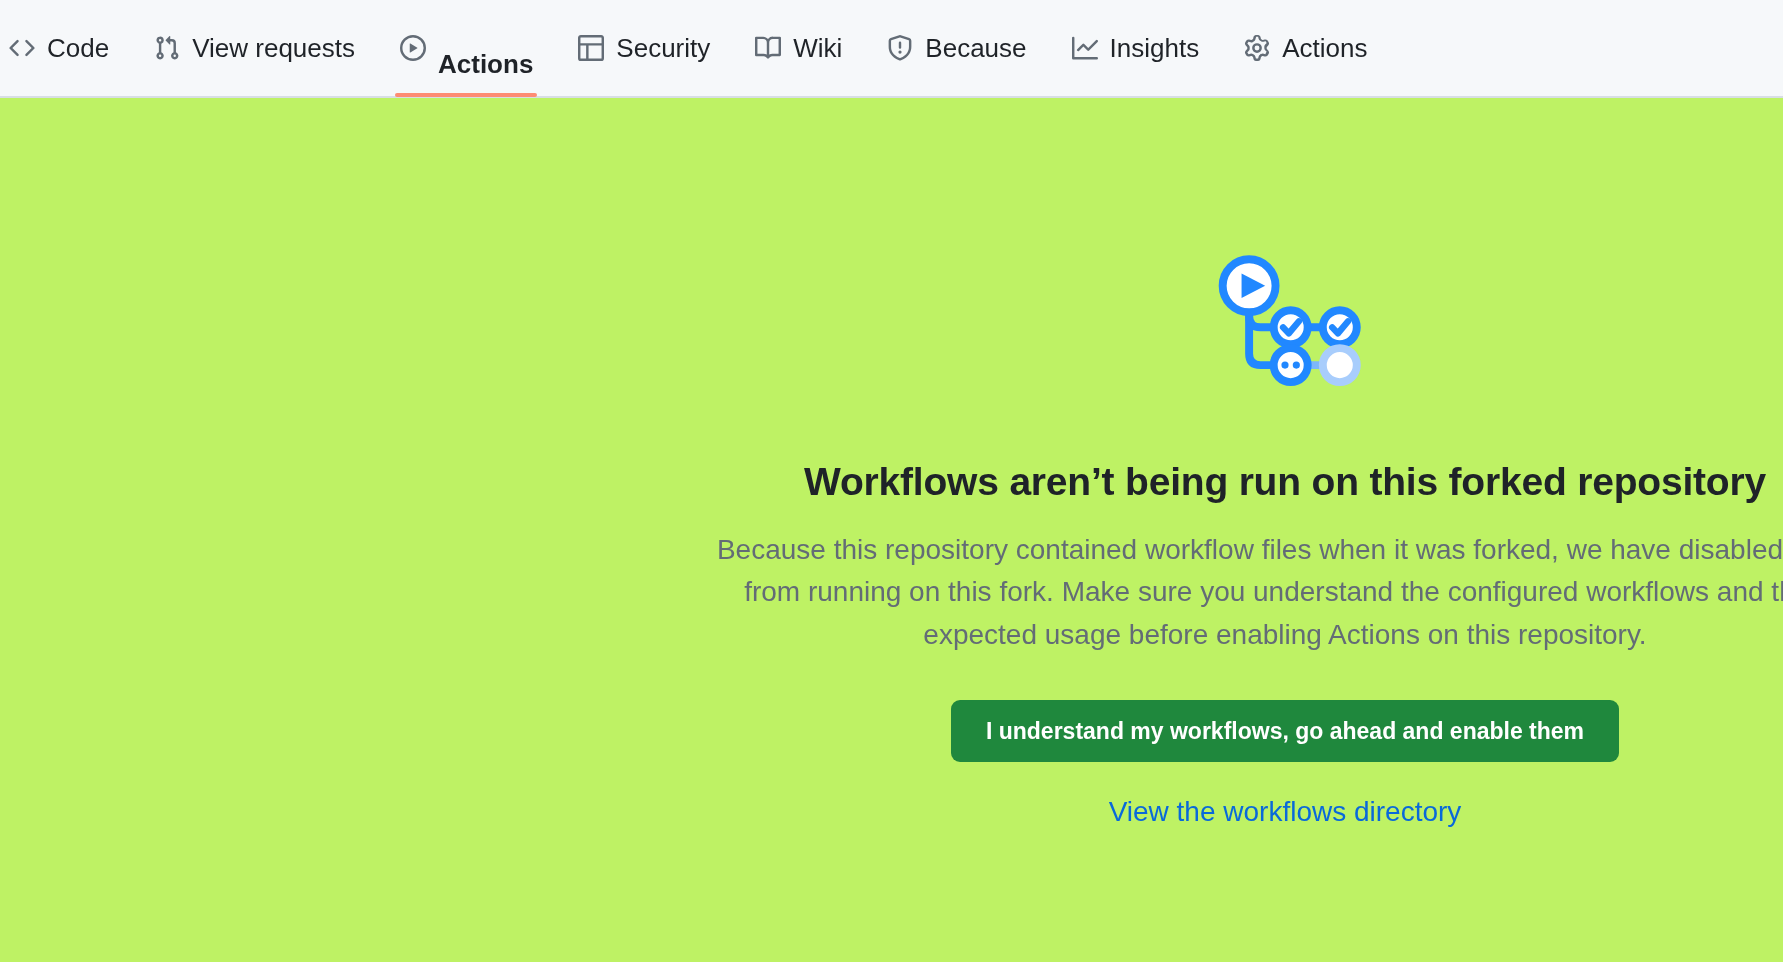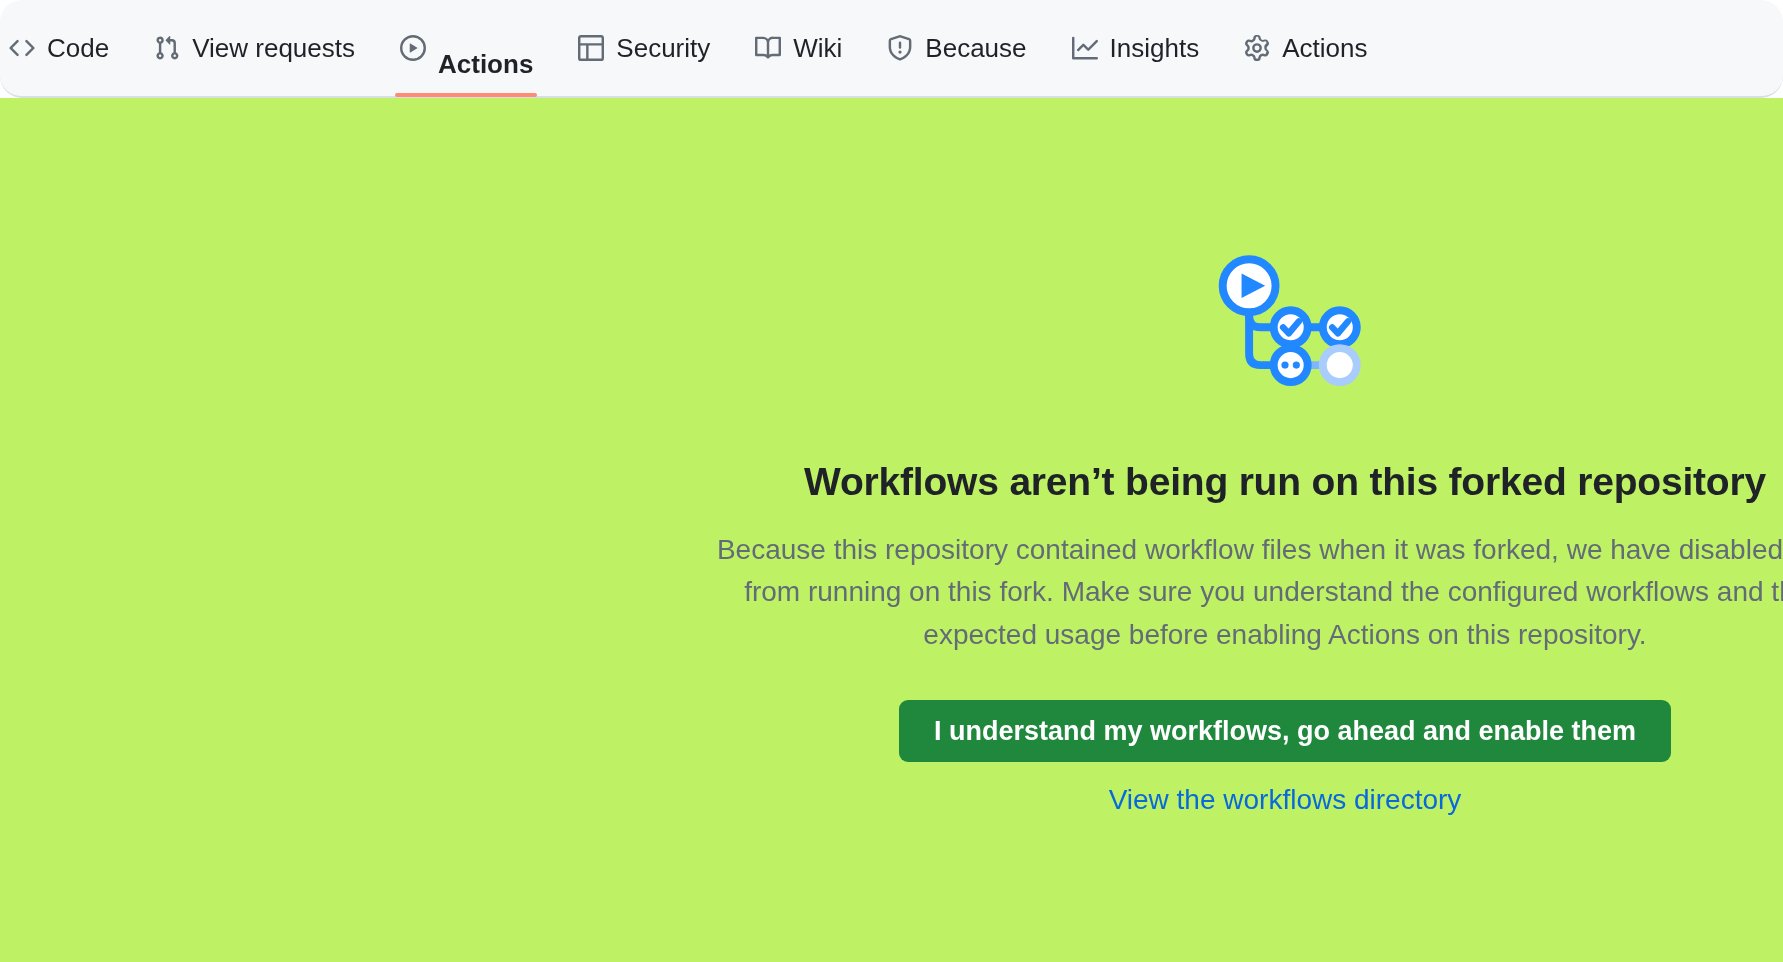--- a/index.html
+++ b/index.html
@@ -19,21 +19,20 @@
     position: absolute;
     top: 0;
     left: 0;
     width: 1783px;
     height: 98px;
     background: #f6f8fa;
     border-bottom: 2px solid #d8dee4;
     display: flex;
     align-items: center;
     padding-left: 0;
-    border-radius: 22px;
   }
   .nav-list {
     display: flex;
     align-items: stretch;
     height: 98px;
     margin-left: -14px;
   }
   .nav-item {
     position: relative;
     display: flex;
@@ -116,32 +115,32 @@
     flex-direction: column;
     align-items: center;
     gap: 0;
   }
   .btn-enable {
     display: inline-flex;
     align-items: center;
     justify-content: center;
     background: #1f883d;
     color: #ffffff;
-    font-size: 27px;
+    font-size: 23px;
     font-weight: 700;
     border: 1px solid rgba(31,136,61,0.9);
     border-radius: 9px;
     height: 62px;
     padding: 0 34px;
     cursor: pointer;
     font-family: "Liberation Sans", sans-serif;
     white-space: nowrap;
   }
   .link-workflows {
-    margin-top: 22px;
+    margin-top: 34px;
     display: inline-block;
     color: #0969da;
     font-size: 28px;
     text-decoration: none;
     cursor: pointer;
     white-space: nowrap;
   }
 </style>
 </head>
 <body>

